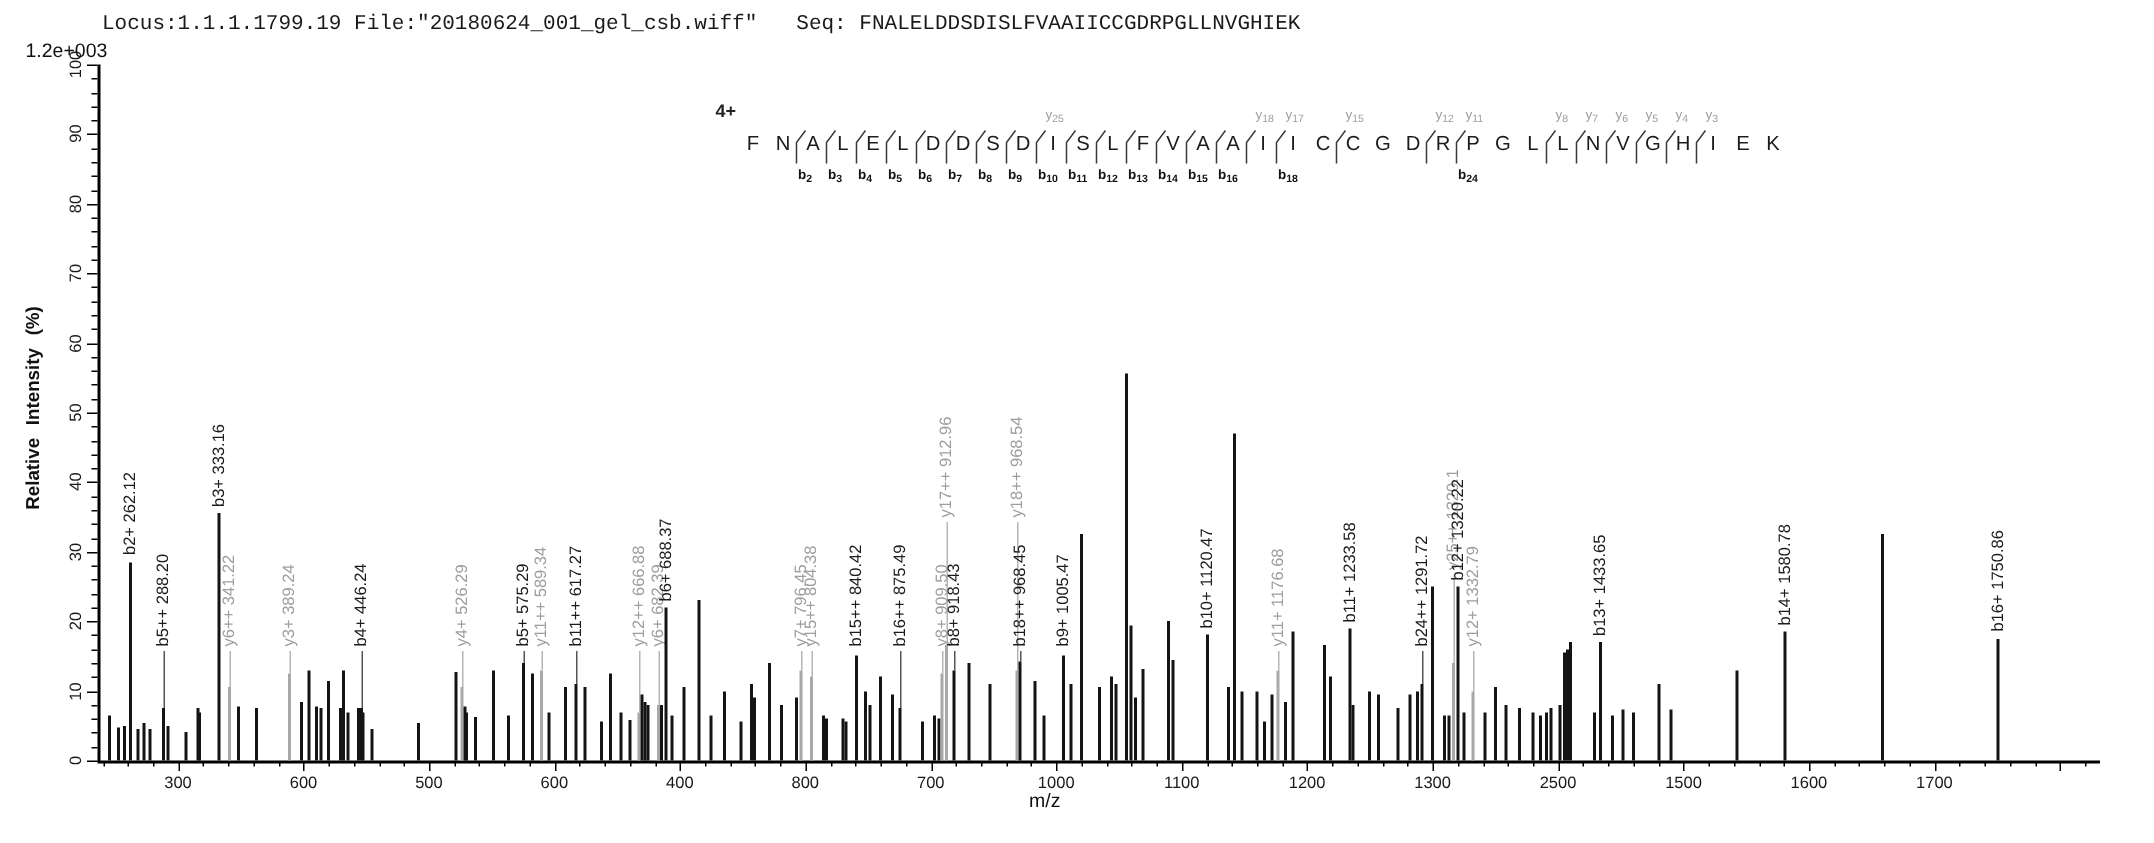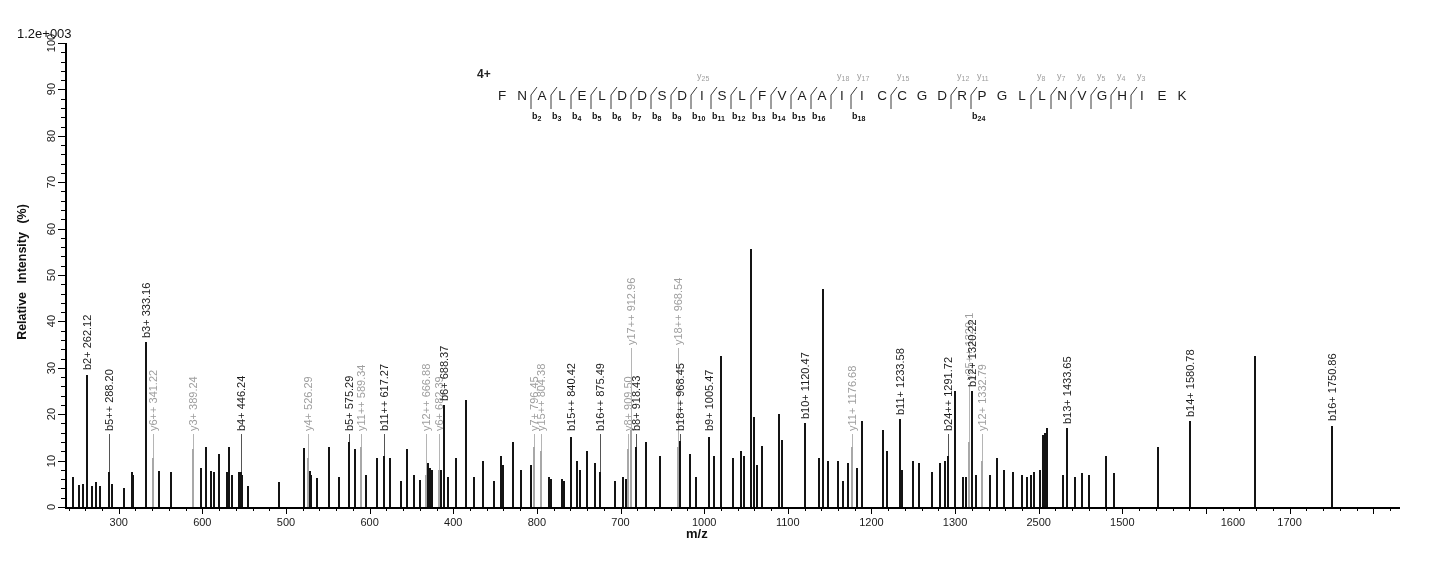--- a/index.html
+++ b/index.html
@@ -4,40 +4,41 @@
 <style>
   html,body{margin:0;padding:0;background:#ffffff;}
   #canvas{position:relative;width:1436px;height:562px;background:#fff;overflow:hidden;
           font-family:"Liberation Sans",sans-serif;}
   #header{position:absolute;left:68px;top:8px;font-family:"Liberation Mono","DejaVu Sans Mono",monospace;
           font-size:14px;color:#1a1a1a;white-space:pre;}
   #header .gap{display:inline-block;width:26px;}
   #intensity-scale{position:absolute;left:17px;top:26px;font-size:13px;color:#111;}
   #y-title{position:absolute;left:22px;top:272px;transform:translate(-50%,-50%) rotate(-90deg);
            font-size:12.5px;font-weight:bold;color:#111;white-space:nowrap;word-spacing:5px;}
-  #x-title{position:absolute;left:686px;top:526px;font-size:13px;font-weight:bold;color:#111;}
+  #x-title{position:absolute;left:686px;top:526px;font-size:13px;font-weight:normal;color:#111;}
   #plot,#seq{position:absolute;left:0;top:0;width:100%;height:100%;}
   .axisline{position:absolute;background:#000;}
   .tick{position:absolute;background:#000;}
   .xlab{position:absolute;font-size:11px;color:#1a1a1a;transform:translateX(-50%);}
   .ylab{position:absolute;font-size:11px;color:#1a1a1a;transform:translate(-50%,-50%) rotate(-90deg);}
   .peak{position:absolute;}
   .plabel{position:absolute;font-size:11px;white-space:nowrap;transform:rotate(-90deg);
           transform-origin:0 0;line-height:12px;}
   .leader{position:absolute;width:1px;}
   .res{position:absolute;width:20px;text-align:center;font-size:13.5px;color:#1c1c1c;}
   .bion{position:absolute;font-size:9px;font-weight:bold;color:#111;white-space:nowrap;}
   .yion{position:absolute;font-size:9px;color:#9e9e9e;white-space:nowrap;}
   .bion .n,.yion .n{font-size:7px;vertical-align:-2px;}
   .charge{position:absolute;font-size:12px;font-weight:bold;color:#222;}
 </style>
 </head>
 <body>
 
 <div id="canvas">
+  <div id="header"><span>Locus:1.1.1.1799.19 File:"20180624_001_gel_csb.wiff"</span><span class="gap"></span><span>Seq: FNALELDDSDISLFVAAIICCGDRPGLLNVGHIEK</span></div>
   <div id="intensity-scale">1.2e+003</div>
   <div id="y-title">Relative Intensity (%)</div>
   <div id="x-title">m/z</div>
   <div id="seq">
       <div class="charge" style="position: absolute; left: 477px; top: 67px;">4+</div>
       <div class="res" style="position: absolute; left: 492px; top: 88px;">F</div>
       <div class="res" style="position: absolute; left: 512px; top: 88px;">N</div>
       <div class="res" style="position: absolute; left: 532px; top: 88px;">A</div>
       <div class="res" style="position: absolute; left: 552px; top: 88px;">L</div>
       <div class="res" style="position: absolute; left: 572px; top: 88px;">E</div>
@@ -257,21 +258,21 @@
       <div class="tick" style="left: 1072px; top: 508px; width: 1px; height: 3px;"></div>
       <div class="tick" style="left: 1089px; top: 508px; width: 1px; height: 3px;"></div>
       <div class="tick" style="left: 1106px; top: 508px; width: 1px; height: 3px;"></div>
       <div class="tick" style="left: 1122px; top: 508px; width: 1px; height: 6px;"></div>
       <div class="xlab" style="left: 1122.33px; top: 516px;">1500</div>
       <div class="tick" style="left: 1139px; top: 508px; width: 1px; height: 3px;"></div>
       <div class="tick" style="left: 1156px; top: 508px; width: 1px; height: 3px;"></div>
       <div class="tick" style="left: 1173px; top: 508px; width: 1px; height: 3px;"></div>
       <div class="tick" style="left: 1189px; top: 508px; width: 1px; height: 3px;"></div>
       <div class="tick" style="left: 1206px; top: 508px; width: 1px; height: 6px;"></div>
-      <div class="xlab" style="left: 1205.96px; top: 516px; margin-left: 27px;">1600</div>
+      <div class="xlab" style="left: 1205.96px; top: 516px;">1600</div>
       <div class="tick" style="left: 1223px; top: 508px; width: 1px; height: 3px;"></div>
       <div class="tick" style="left: 1239px; top: 508px; width: 1px; height: 3px;"></div>
       <div class="tick" style="left: 1256px; top: 508px; width: 1px; height: 3px;"></div>
       <div class="tick" style="left: 1273px; top: 508px; width: 1px; height: 3px;"></div>
       <div class="tick" style="left: 1290px; top: 508px; width: 1px; height: 6px;"></div>
       <div class="xlab" style="left: 1289.6px; top: 516px;">1700</div>
       <div class="tick" style="left: 1306px; top: 508px; width: 1px; height: 3px;"></div>
       <div class="tick" style="left: 1323px; top: 508px; width: 1px; height: 3px;"></div>
       <div class="tick" style="left: 1340px; top: 508px; width: 1px; height: 3px;"></div>
       <div class="tick" style="left: 1357px; top: 508px; width: 1px; height: 3px;"></div>

